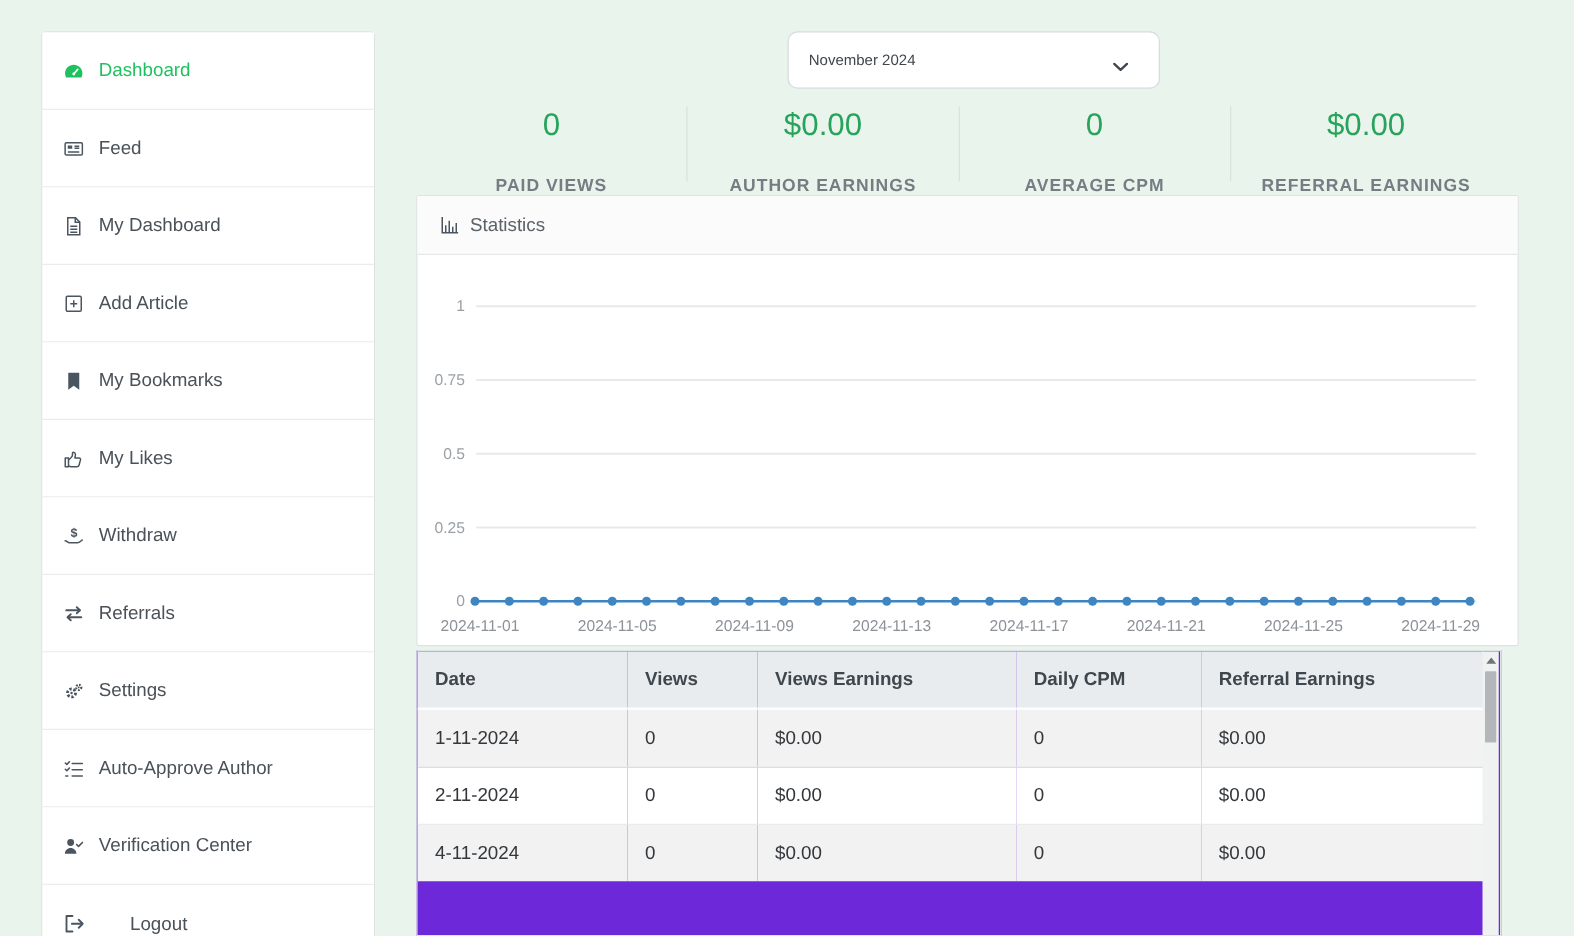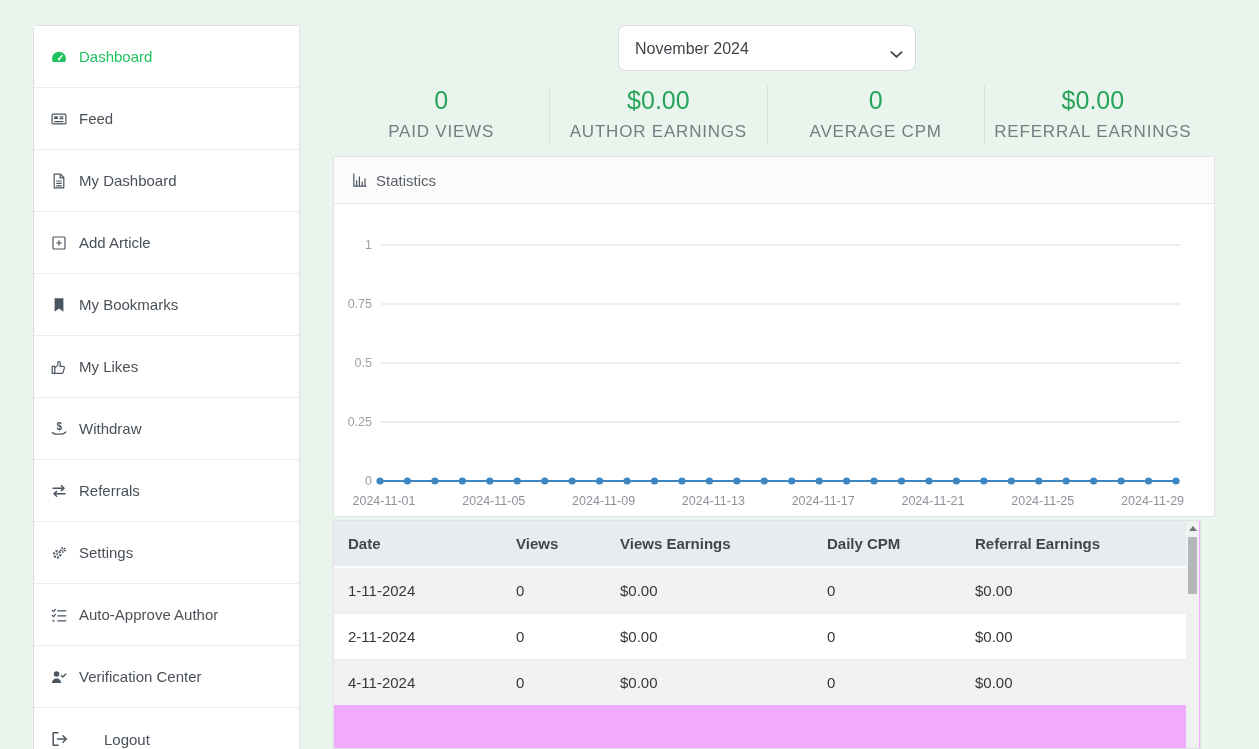--- a/index.html
+++ b/index.html
@@ -26,50 +26,50 @@
   .side-item .icn { width:20px; height:16px; margin-right:8px; display:inline-flex; align-items:center; color:#4b5560; flex:0 0 20px; }
   .side-item .icn svg { width:16px; height:16px; }
   .side-item.active, .side-item.active .icn { color:#1fc15f; }
 
   
   .select-wrap { left:618px; top:25px; width:298px; height:46px; }
   .select-wrap select {
     width:100%; height:100%; appearance:none; -webkit-appearance:none;
     background:#fff; border:1px solid #d6dbdf; border-radius:8px;
     font-family:"Liberation Sans", sans-serif;
-    font-size:16px; color:#3f454b; padding:0 34px 0 16px; outline:none;
+    font-size:12px; color:#3f454b; padding:0 34px 0 16px; outline:none;margin-left:12px;
   }
   .select-wrap .chev { position:absolute; right:13px; top:19px; width:13px; height:8px; pointer-events:none; }
 
   
   .stats { left:333px; top:85px; width:868px; height:60px; display:flex; }
   .stat-cell { flex:1; text-align:center; border-right:1px solid #d9e2db; padding-top:2px; }
   .stat-cell:last-child { border-right:none; }
   .stat-num { font-size:25px; color:#27a35c; line-height:1.1; }
-  .stat-lbl { font-size:17px; font-weight:normal; color:#757d83; letter-spacing:.8px; margin-top:7px; text-transform:uppercase; }
+  .stat-lbl { font-size:14px; font-weight:bold; color:#757d83; letter-spacing:.8px; margin-top:25px; text-transform:uppercase; }
 
   
   .chart-card {
     left:333px; top:156px; width:882px; height:361px;
     background:#fff; border:1px solid #dfe3e6; border-radius:2px;
   }
   .chart-head {
     height:47px; display:flex; align-items:center; padding-left:18px;
     background:#fbfbfb; border-bottom:1px solid #e7e7e7;
     font-size:15px; color:#5a6168;
   }
   .chart-head .icn { width:16px; height:16px; margin-right:8px; color:#4b5560; }
   .chart-head .icn svg { width:16px; height:16px; }
   .chart-body { position:absolute; left:0; top:47px; width:866px; height:312px; }
   .chart-body svg { display:block; }
 
   
   .table-wrap {
     left:333px; top:520px; width:868px; height:229px;
-    background:#f0abfc; border:1px solid #dfe3e6; overflow:hidden;
+    background:#6d28d9; border:1px solid #dfe3e6; overflow:hidden;
   }
   table { border-collapse:collapse; table-layout:fixed; width:853px; font-size:15px; }
   col.c1{width:168px} col.c2{width:104px} col.c3{width:207px} col.c4{width:148px} col.c5{width:226px}
   thead th {
     background:#e9ecef; text-align:left; font-weight:bold; color:#3f474e;
     padding:14px 14px; border-bottom:2px solid #fdfdfd;
   }
   tbody td { padding:14px 14px; color:#34383c; border-top:1px solid #e9ecec; }
   tbody tr:nth-child(odd) { background:#f2f2f2; }
   tbody tr:nth-child(even){ background:#fff; }

